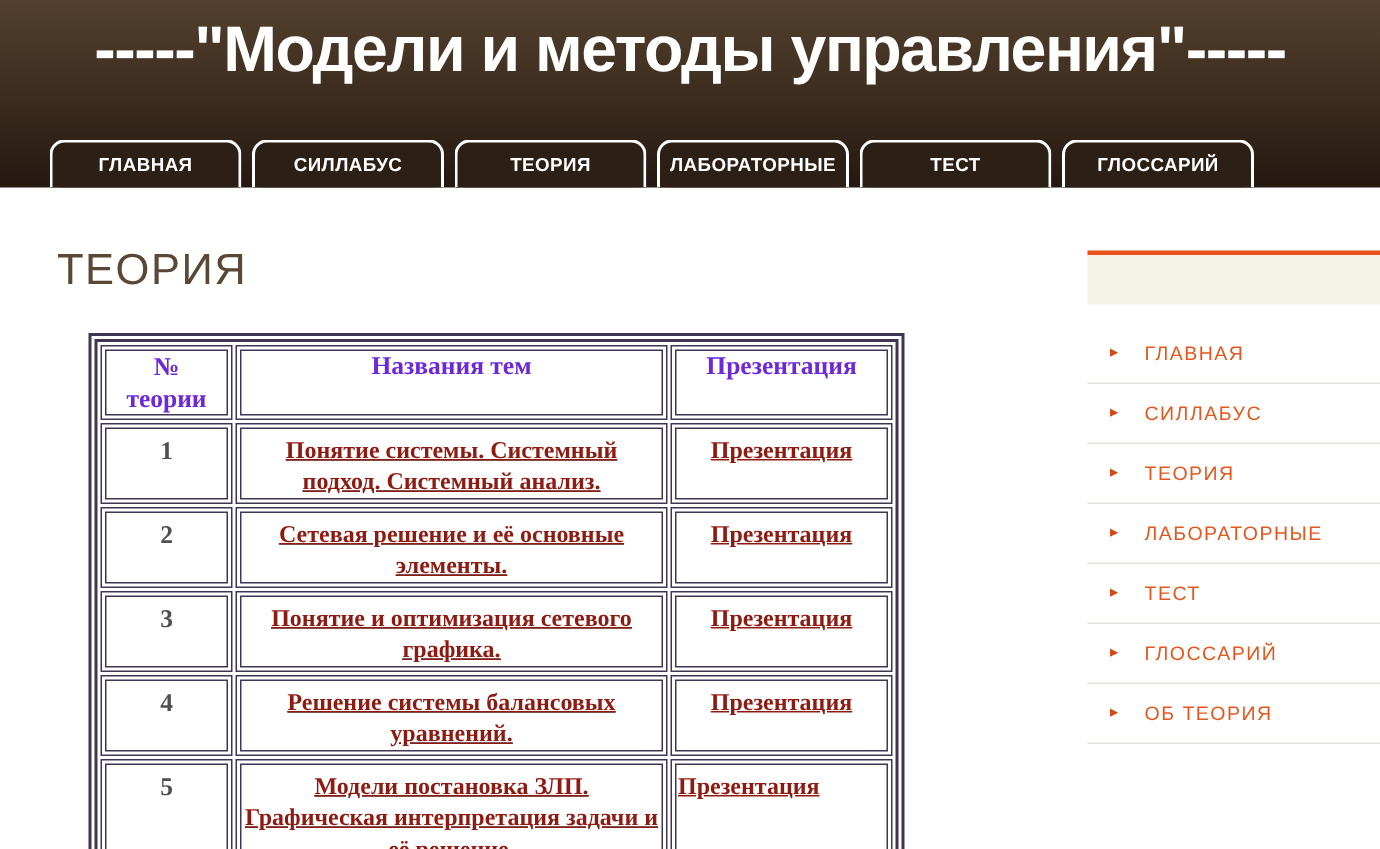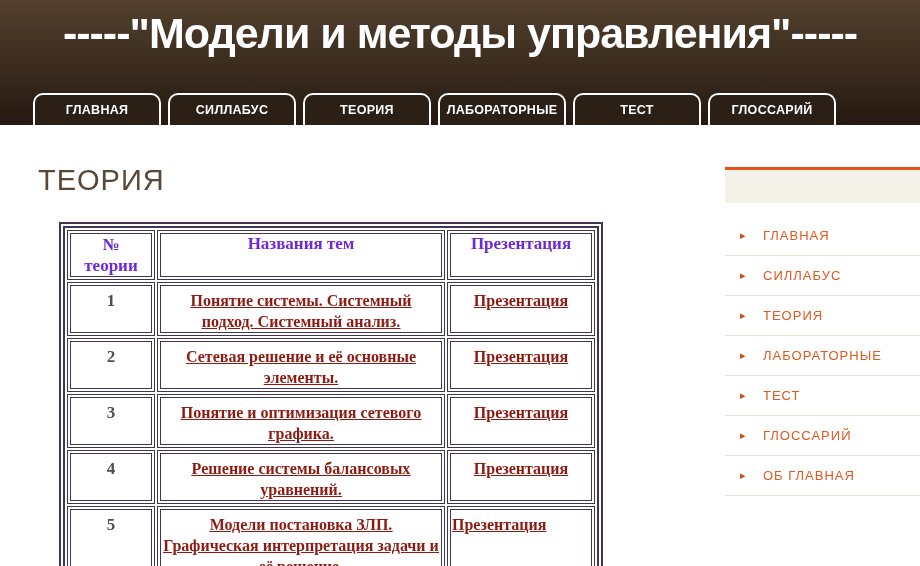--- a/index.html
+++ b/index.html
@@ -168,16 +168,16 @@
       <li class="menu-item">
     <span class="arrow-icon">▸</span>
     <span class="menu-label">ТЕСТ</span>
   </li>
       <li class="menu-item">
     <span class="arrow-icon">▸</span>
     <span class="menu-label">ГЛОССАРИЙ</span>
   </li>
       <li class="menu-item">
     <span class="arrow-icon">▸</span>
-    <span class="menu-label">ОБ ГЛАВНАЯ</span>
+    <span class="menu-label">ОБ ТЕОРИЯ</span>
   </li>
     </ul>
 </div>
 
 </body></html>

